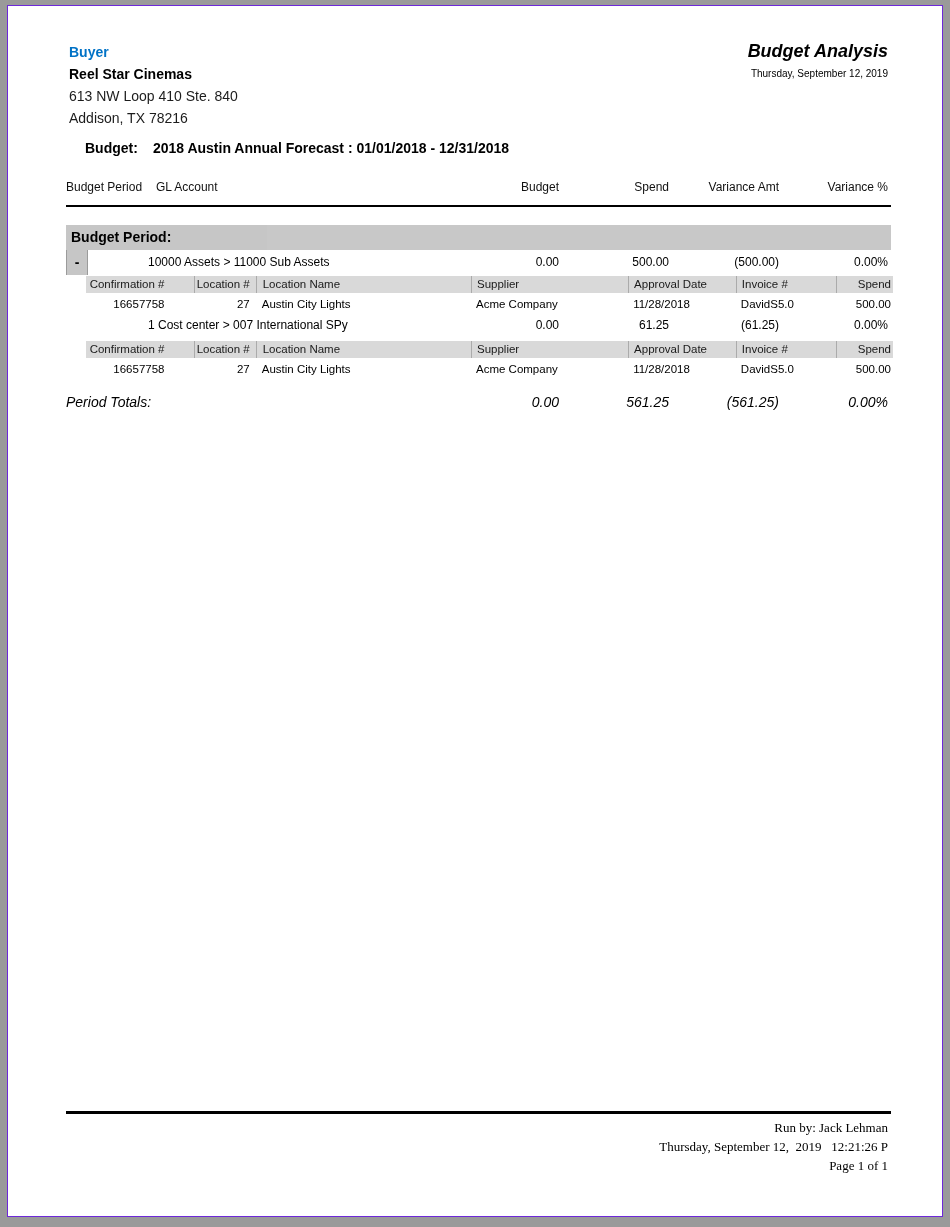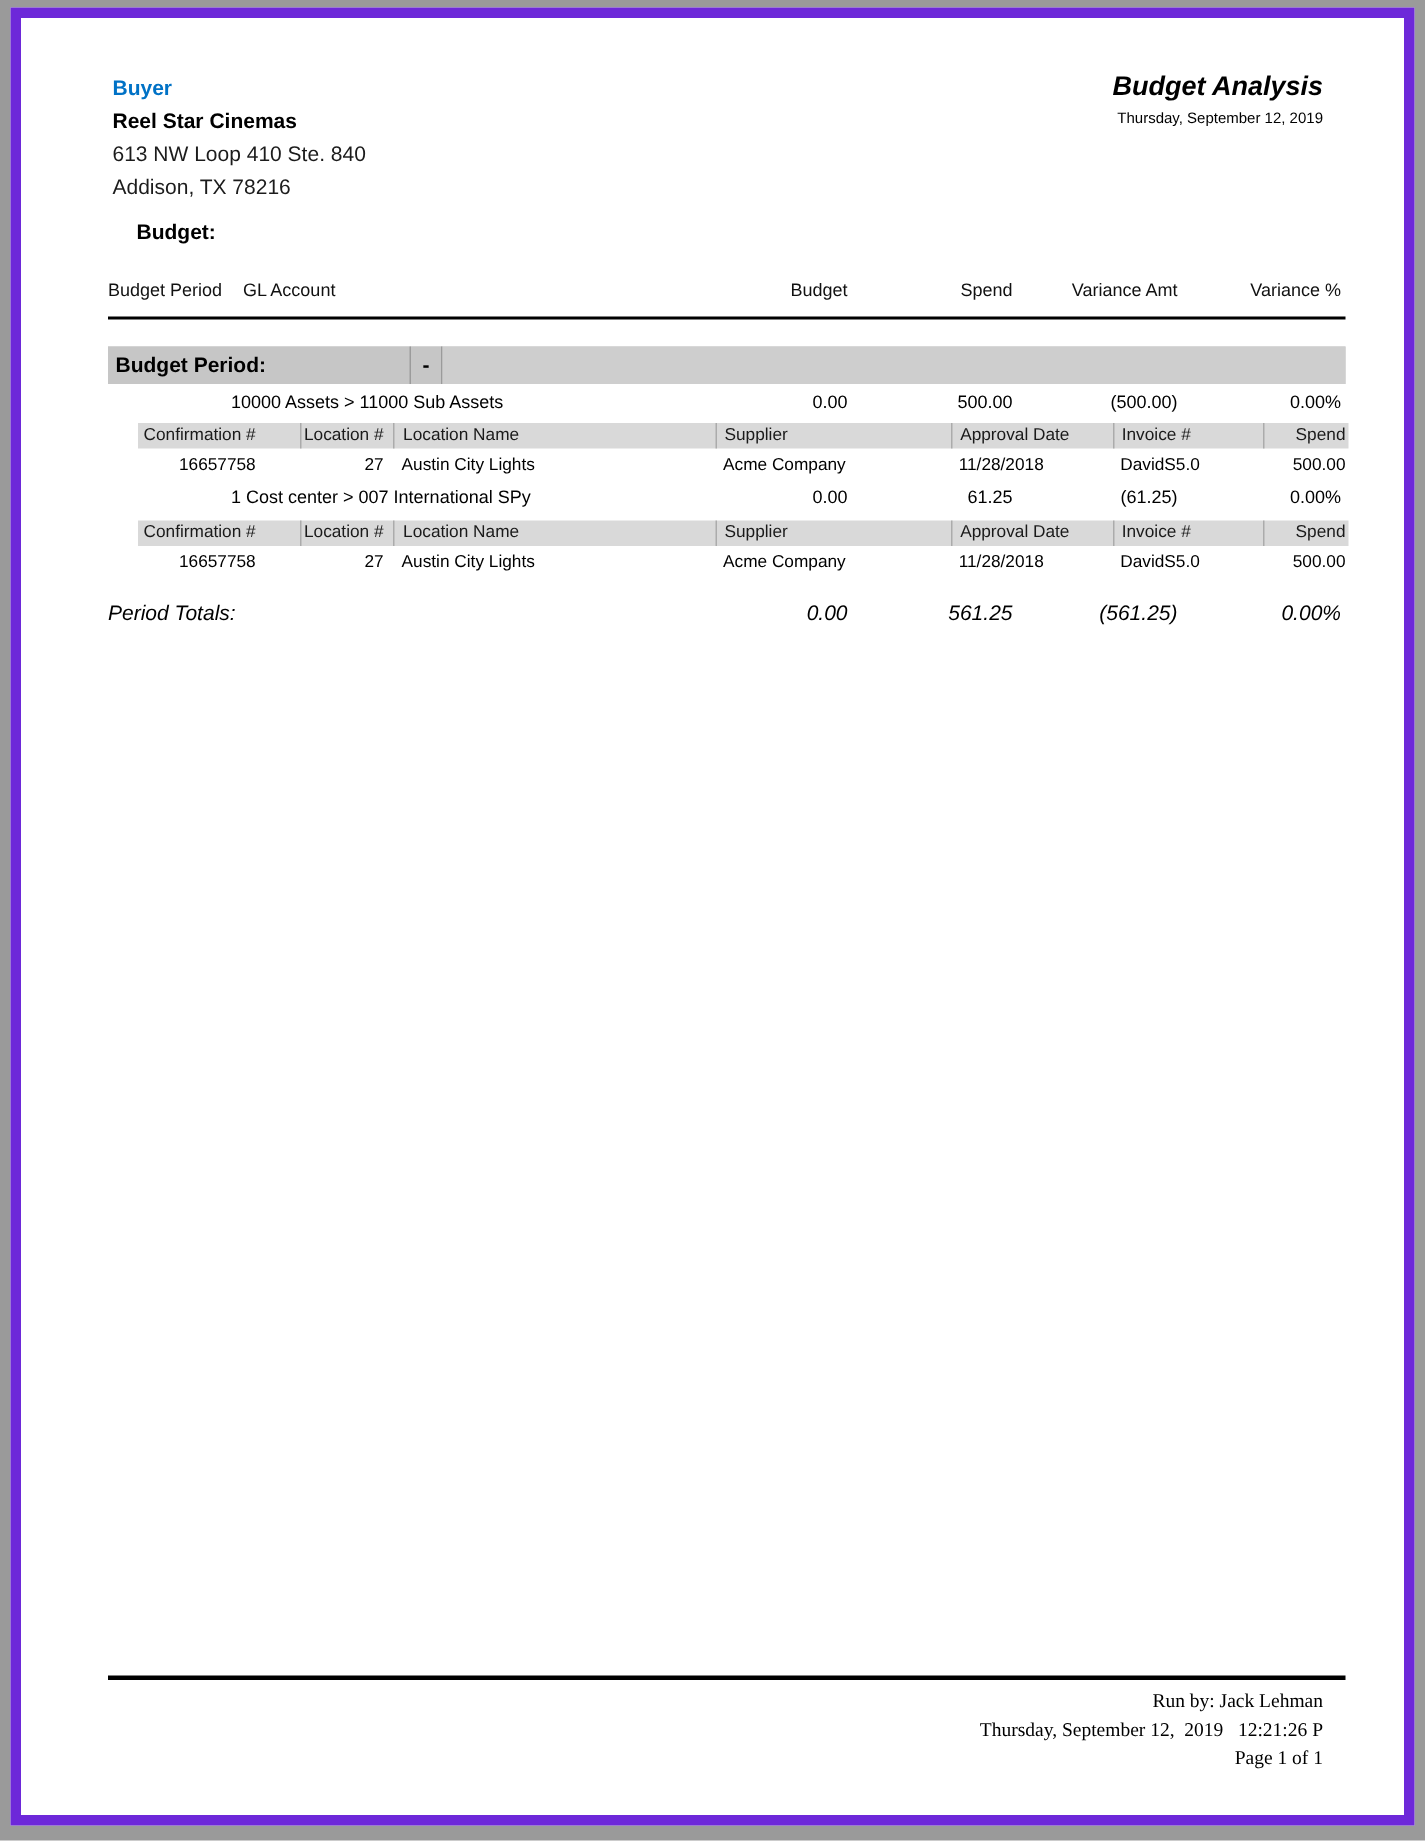--- a/index.html
+++ b/index.html
@@ -11,21 +11,21 @@
   *{margin:0;padding:0;box-sizing:border-box;}
   html,body{width:950px;height:1227px;}
   body{
     background:var(--frame-gray);
     position:relative;
     font-family:"Liberation Sans", sans-serif;
     color:#000;
   }
   .page{
     position:absolute;left:7px;top:5px;width:936px;height:1212px;
-    background:#ffffff;border:7px solid #6d28d9;
+    background:#ffffff;border:1px solid #6d28d9;
   }
   
   .buyer-block{position:absolute;left:61px;top:35px;line-height:22px;font-size:14px;}
   .buyer-label{color:var(--accent);font-weight:bold;}
   .company-name{font-weight:bold;}
   .addr{color:#1c1c1c;}
   .report-head{position:absolute;right:54px;top:33px;text-align:right;}
   .report-title{font-size:18px;font-weight:bold;line-height:25px;font-style:italic;}
   .report-date{font-size:10px;line-height:19px;}
   .budget-line{position:absolute;left:61px;top:134px;display:flex;gap:15px;font-size:14px;font-weight:bold;white-space:pre;padding-left:16px;}
@@ -39,21 +39,21 @@
   .col-head{top:174px;height:16px;font-size:12px;color:#111;}
   .col-head .lbl{position:absolute;top:0;white-space:nowrap;}
   .lbl-bp{left:0;}
   .lbl-gl{left:90px;}
   .rule{position:absolute;left:58px;width:825px;background:#000;}
   .rule-top{top:199px;height:2px;}
   .rule-bottom{top:1105px;height:3px;}
   
   .period-bar{
     position:absolute;left:58px;top:219px;width:825px;height:25px;
-    display:flex;background:var(--bar-gray);font-size:14px;line-height:25px;
+    display:flex;background:var(--bar-gray);font-size:14px;line-height:25px;flex-direction:column;
   }
   .pb-label{width:201px;font-weight:bold;padding-left:5px;background:#c6c6c6;}
   .pb-dash{width:22px;text-align:center;font-weight:bold;background:#c6c6c6;
     border-left:1px solid #9b9b9b;border-right:1px solid #9b9b9b;}
   .pb-rest{flex:1;background:#cecece;}
   
   .gl-row{height:16px;font-size:12px;}
   .gl-row .gl-name{position:absolute;left:82px;top:0;white-space:nowrap;}
   .gl-row-1{top:249px;}
   .gl-row-2{top:312px;}
@@ -95,20 +95,21 @@
     <div class="addr">Addison, TX 78216</div>
   </div>
 
   <div class="report-head">
     <div class="report-title">Budget Analysis</div>
     <div class="report-date">Thursday, September 12, 2019</div>
   </div>
 
   <div class="budget-line">
     <span>Budget:</span>
+    <span>2018 Austin Annual Forecast : 01/01/2018 - 12/31/2018</span>
   </div>
 
   <div class="trow col-head">
     <span class="lbl lbl-bp">Budget Period</span>
     <span class="lbl lbl-gl">GL Account</span>
     <span class="amt amt-budget">Budget</span>
     <span class="amt amt-spend">Spend</span>
     <span class="amt amt-va">Variance Amt</span>
     <span class="amt amt-vp">Variance %</span>
   </div>

